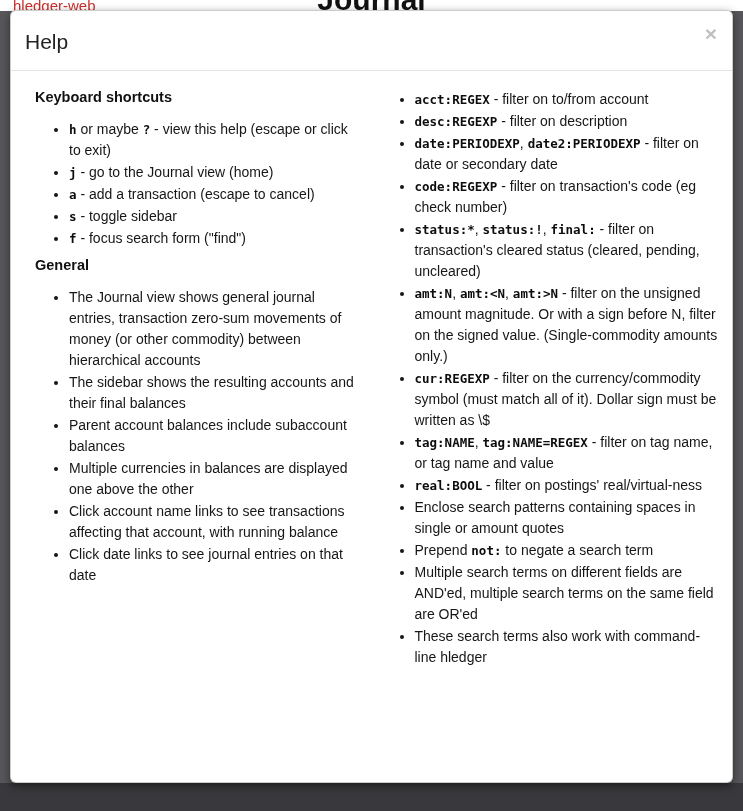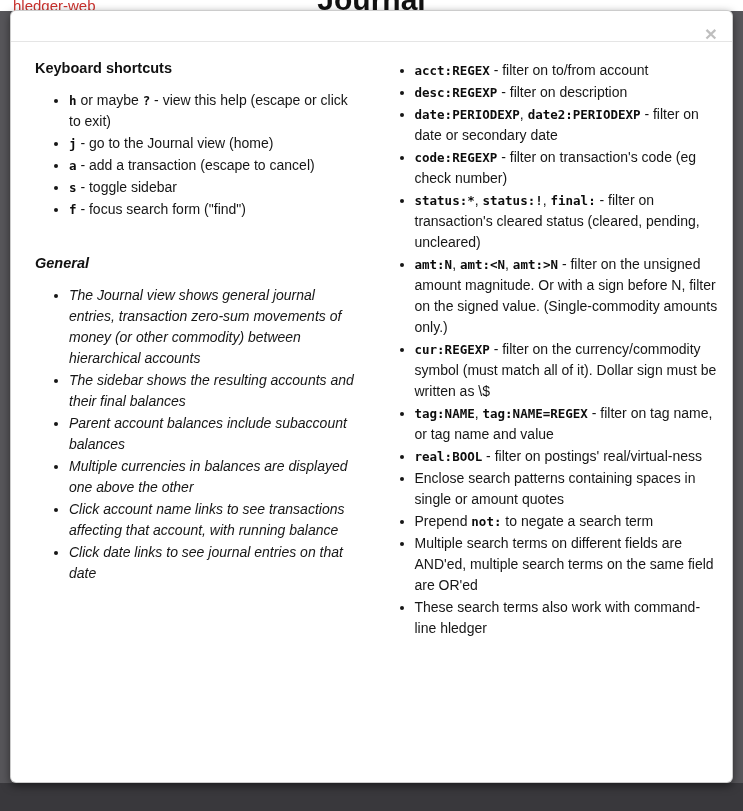--- a/index.html
+++ b/index.html
@@ -69,21 +69,21 @@
     overflow: hidden;
   }
   .col { flex: 1 1 50%; min-width: 0; }
   .col-left { padding-right: 16px; }
   .col-right { padding-left: 4px; }
 
   .section-heading {
     font-size: 14.5px; font-weight: bold; color: #111;
     margin-bottom: 14px;
   }
-  .section + .section { margin-top: 35px; font-style: italic; }
+  .section + .section { margin-top: 8px; }
 
   ul.help-list {
     list-style: disc;
     padding-left: 34px;
     margin-bottom: 4px;
   }
   ul.help-list li {
     font-size: 14px;
     line-height: 1.5;
     color: #161616;
@@ -104,20 +104,21 @@
   <a class="brand-link">hledger-web</a>
   <div class="bg-page-title">Journal</div>
 </div>
 
 <div class="backdrop"></div>
 <div class="backdrop-footer"></div>
 
 <div class="modal">
   <div class="modal-header">
     <span class="close-btn">×</span>
+    <div class="modal-title">Help</div>
   </div>
   <div class="modal-body">
     <div class="col col-left" id="col-left">
         <div class="section">
           <div class="section-heading">Keyboard shortcuts</div>
           <ul class="help-list">
             <li><code>h</code> or maybe <code>?</code> - view this help (escape or click to exit)</li>
             <li><code>j</code> - go to the Journal view (home)</li>
             <li><code>a</code> - add a transaction (escape to cancel)</li>
             <li><code>s</code> - toggle sidebar</li>

